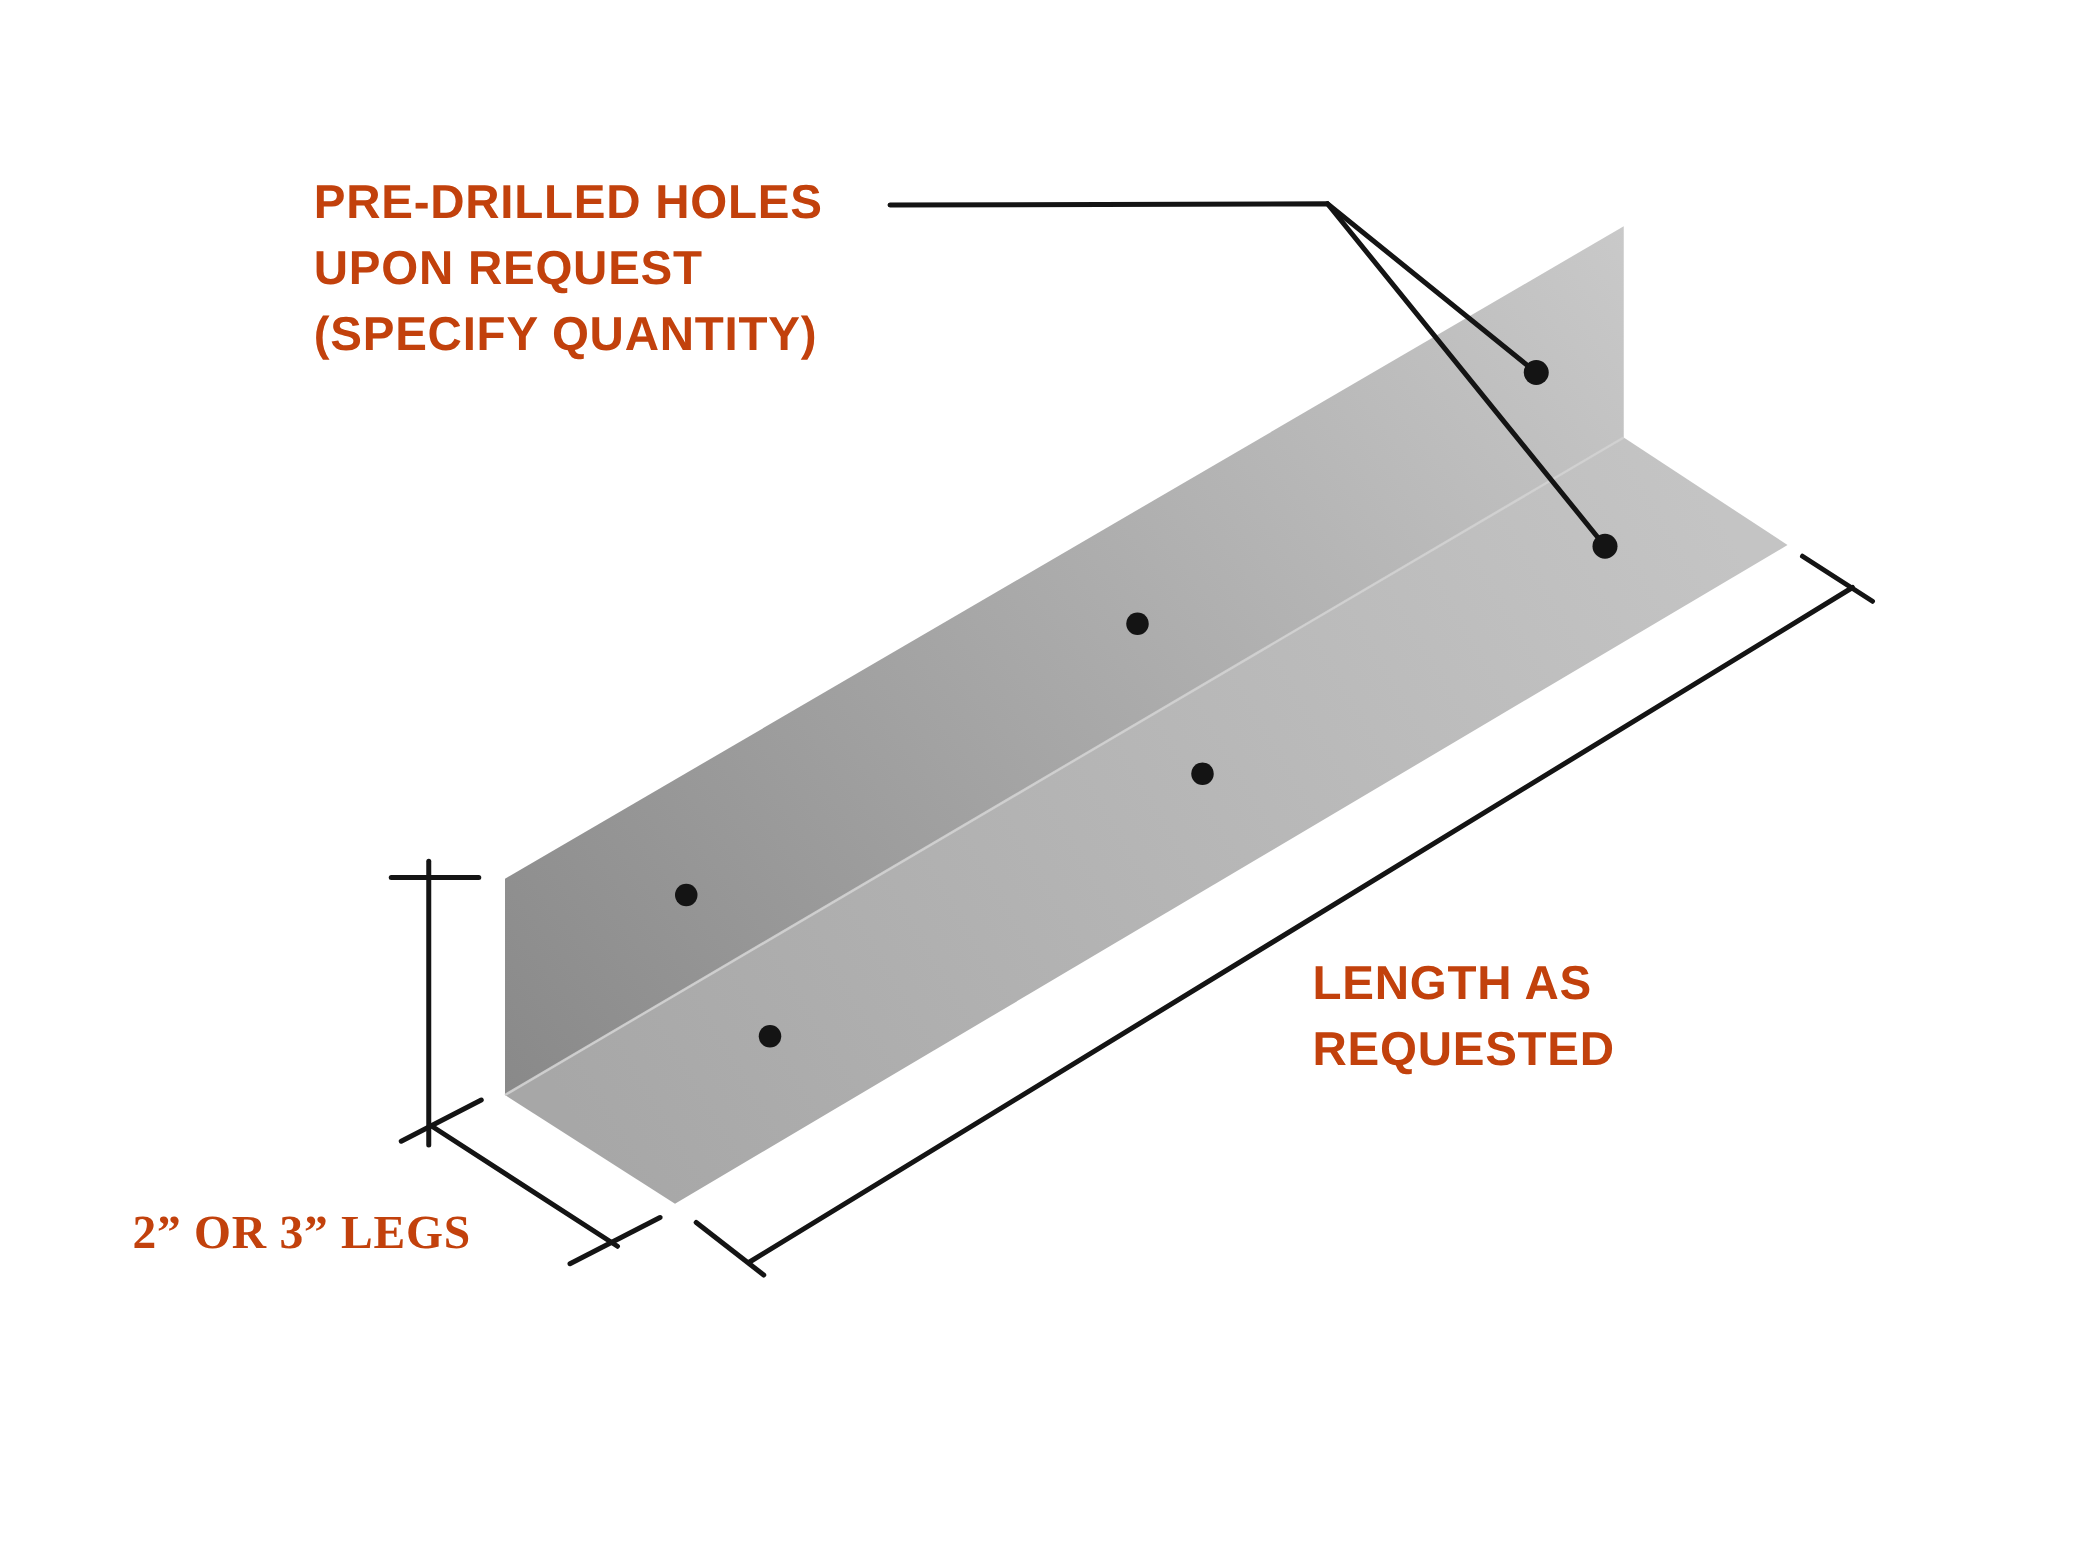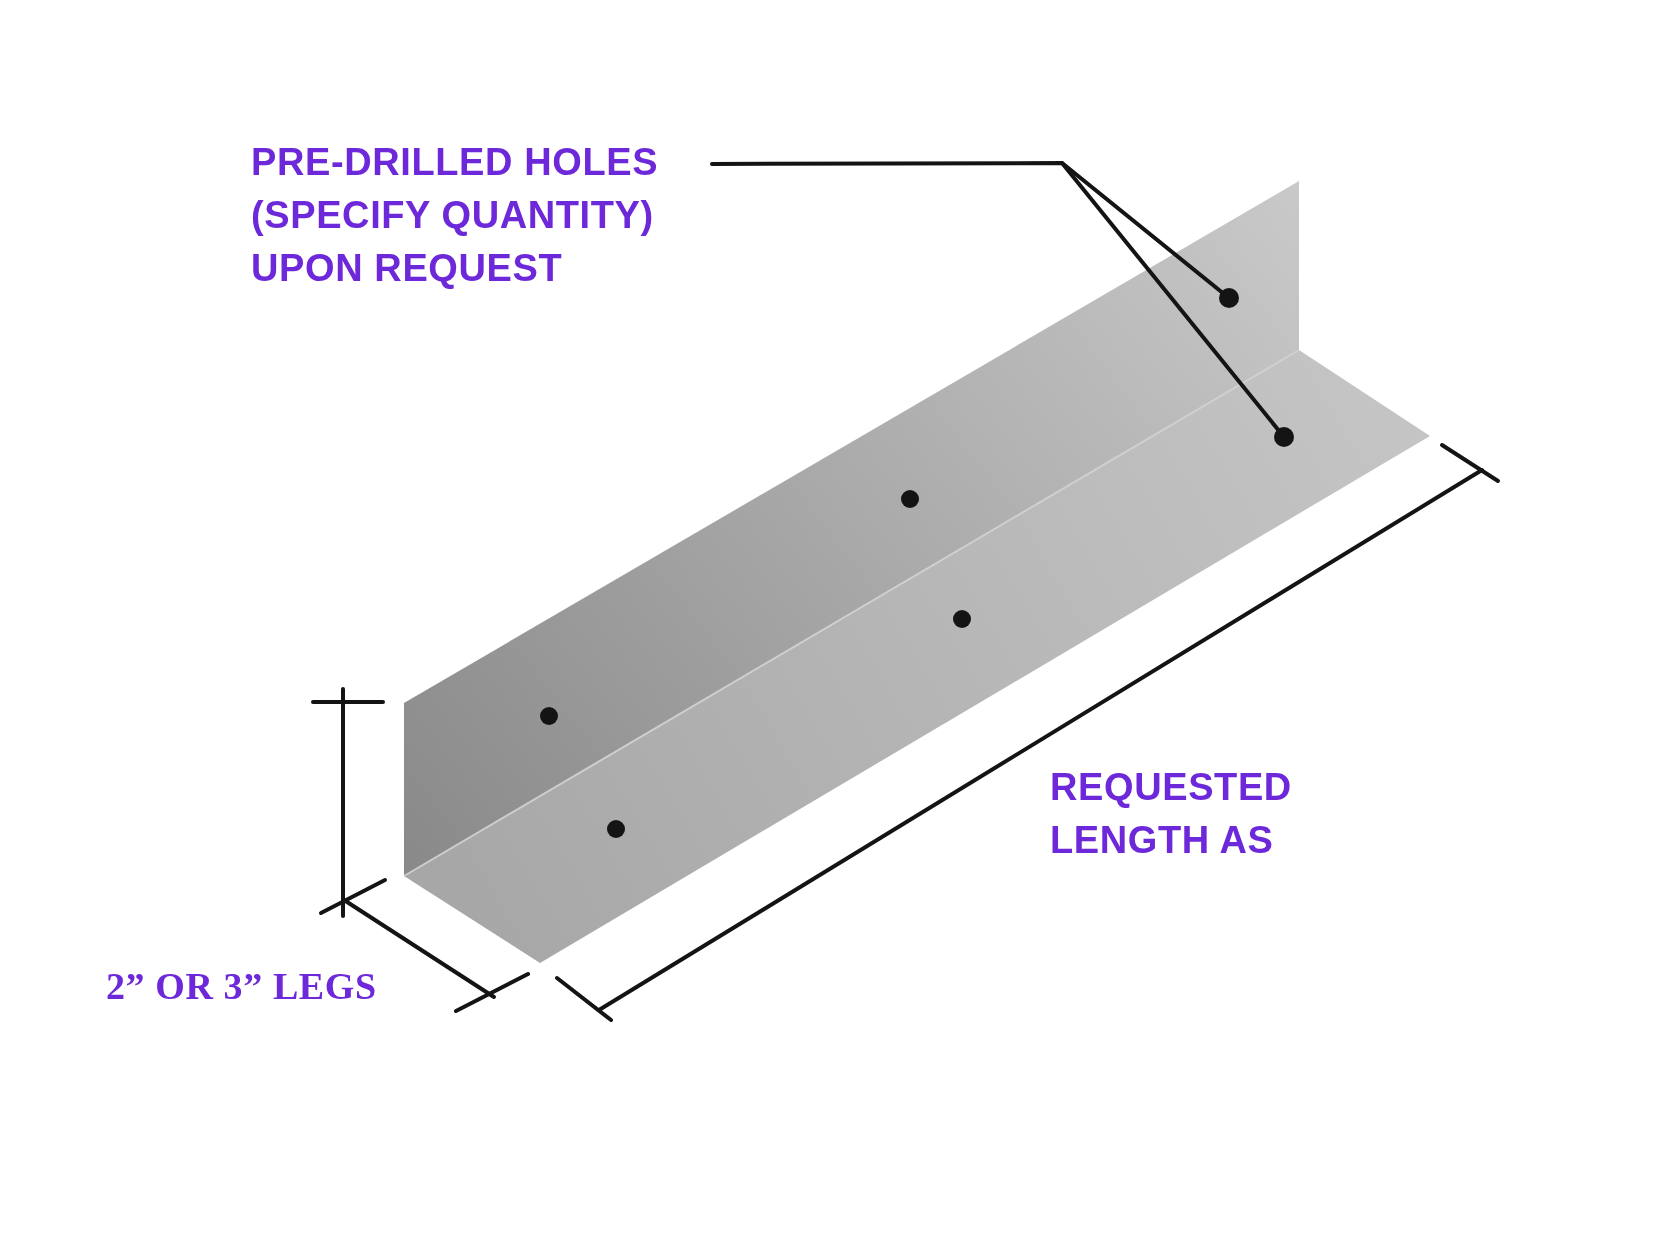--- a/index.html
+++ b/index.html
@@ -10,21 +10,21 @@
     overflow:hidden;
     font-family:"Liberation Sans","DejaVu Sans",sans-serif;
   }
   #drawing{position:absolute;left:0;top:0;}
   .lbl{
     position:absolute;
     font-weight:bold;
     font-size:38px;
     line-height:53px;
     letter-spacing:0.6px;
-    color:#6d28d9;
+    color:#c2410c;
     white-space:nowrap;
   }
   .ln{stroke:#141414;stroke-width:4;fill:none;stroke-linecap:round;}
   .hole{fill:#141414;stroke:none;}
 </style>
 </head>
 <body>
 
 <div id="canvas">
 
@@ -63,24 +63,24 @@
     <line class="ln" x1="344" y1="900" x2="494" y2="997"></line>
     <line class="ln" x1="456" y1="1011" x2="528" y2="974"></line>
 
     <line class="ln" x1="599" y1="1010" x2="1482" y2="470"></line>
     <line class="ln" x1="557" y1="978" x2="611" y2="1020"></line>
     <line class="ln" x1="1442" y1="445" x2="1498" y2="481"></line>
   </svg>
 
   <div class="lbl" style="left:251px;top:136px;">
     <div>PRE-DRILLED HOLES</div>
+    <div>UPON REQUEST</div>
     <div>(SPECIFY QUANTITY)</div>
-    <div>UPON REQUEST</div>
   </div>
 
   <div class="lbl" style="left:1050px;top:761px;">
+    <div>LENGTH AS</div>
     <div>REQUESTED</div>
-    <div>LENGTH AS</div>
   </div>
 
   <div class="lbl" style="left:106px;top:960px;font-family:Liberation Serif, serif;">2” OR 3” LEGS</div>
 
 </div>
 
 </body></html>

